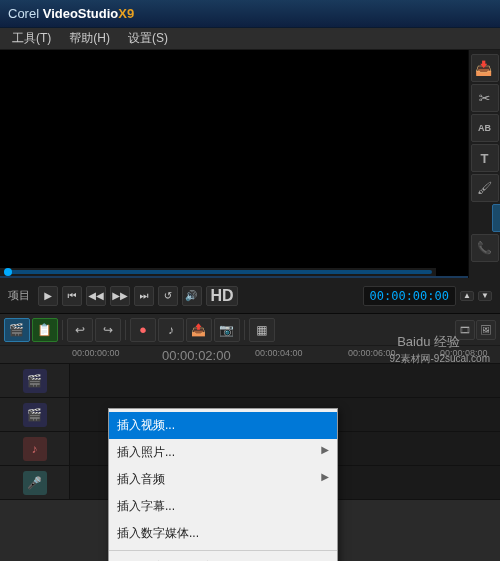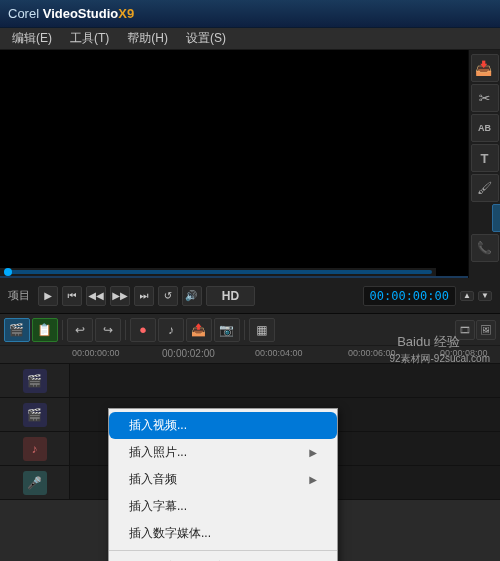--- a/index.html
+++ b/index.html
@@ -202,29 +202,27 @@
       left: 108px;
       top: 408px;
       background: #f0f0f0;
       border: 1px solid #999;
       box-shadow: 2px 2px 8px rgba(0,0,0,0.5);
       z-index: 100;
       width: 230px;
       padding: 3px 0;
     }
     .ctx-item {
-      padding: 5px 20px;
+      padding: 5px 8px;
       color: #222;
       font-size: 12px;
       cursor: pointer;
       display: flex;
-      align-items: center;
       justify-content: space-between;
       background: #f0f0f0;
-      border-radius: 6px;
     }
     .ctx-item.highlighted { background: #0078d7; color: #fff; }
     .ctx-arrow { font-size: 10px; color: #666; }
     .ctx-separator { height: 1px; background: #ccc; margin: 3px 0; }
 
     
     #watermark-baidu {
       position: absolute;
       right: 40px;
       bottom: 210px;
@@ -261,21 +259,20 @@
 </head>
 <body>
 
 <div id="title-bar">
   <span class="corel">Corel</span>&nbsp;
   <span class="vs">VideoStudio</span>
   <span class="x9">X9</span>
 </div>
 
 <div id="menu-bar">
-  <div class="menu-item">编辑(E)</div>
   <div class="menu-item">工具(T)</div>
   <div class="menu-item">帮助(H)</div>
   <div class="menu-item">设置(S)</div>
 </div>
 
 <div style="position:relative; display:flex; height:228px;">
 
   <div id="preview-area" style="flex:1; background:#000; position:relative;">
 
     <div class="progress-bar-container">
@@ -314,21 +311,21 @@
   <span class="ctrl-label">项目</span>
   <div class="ctrl-btn">
     <span>▶</span>
   </div>
   <div class="ctrl-btn">⏮</div>
   <div class="ctrl-btn">◀◀</div>
   <div class="ctrl-btn">▶▶</div>
   <div class="ctrl-btn">⏭</div>
   <div class="ctrl-btn">↺</div>
   <div class="ctrl-btn">🔊</div>
-  <div class="ctrl-btn" style="width:49px; font-size:12px; font-weight:bold;">
+  <div class="ctrl-btn" style="width:32px; font-size:16px; font-weight:bold;">
     <span>HD</span>
   </div>
   <div style="flex:1;"></div>
   <div class="timecode">00:00:00:00</div>
   <div class="ctrl-btn" style="width:14px; height:10px; font-size:8px;">▲</div>
   <div class="ctrl-btn" style="width:14px; height:10px; font-size:8px;">▼</div>
 </div>
 
 <div id="timeline-toolbar">
   <div class="tl-btn active">🎬</div>
@@ -346,21 +343,21 @@
   <div style="flex:1;"></div>
 
   <div class="small-icon-btns">
     <div class="tl-btn" style="width:20px; height:20px; font-size:9px;">🎞</div>
     <div class="tl-btn" style="width:20px; height:20px; font-size:9px;">🖼</div>
   </div>
 </div>
 
 <div id="tl-ruler-row">
   <span style="font-size:9px; color:#888; position:absolute; left:72px; top:2px;">00:00:00:00</span>
-  <span style="font-size:10px; color:#888; position:absolute; left:162px; top:2px;text-align:center;">00:00:02:00</span>
+  <span style="font-size:13px; color:#888; position:absolute; left:162px; top:2px;text-align:center;">00:00:02:00</span>
   <span style="font-size:9px; color:#888; position:absolute; left:255px; top:2px;">00:00:04:00</span>
   <span style="font-size:9px; color:#888; position:absolute; left:348px; top:2px;">00:00:06:00</span>
   <span style="font-size:9px; color:#888; position:absolute; left:440px; top:2px;">00:00:08:00</span>
 </div>
 
 <div id="tracks-container">
 
   <div class="track-row">
     <div class="track-header">
       <div class="track-icon film">🎬</div>

